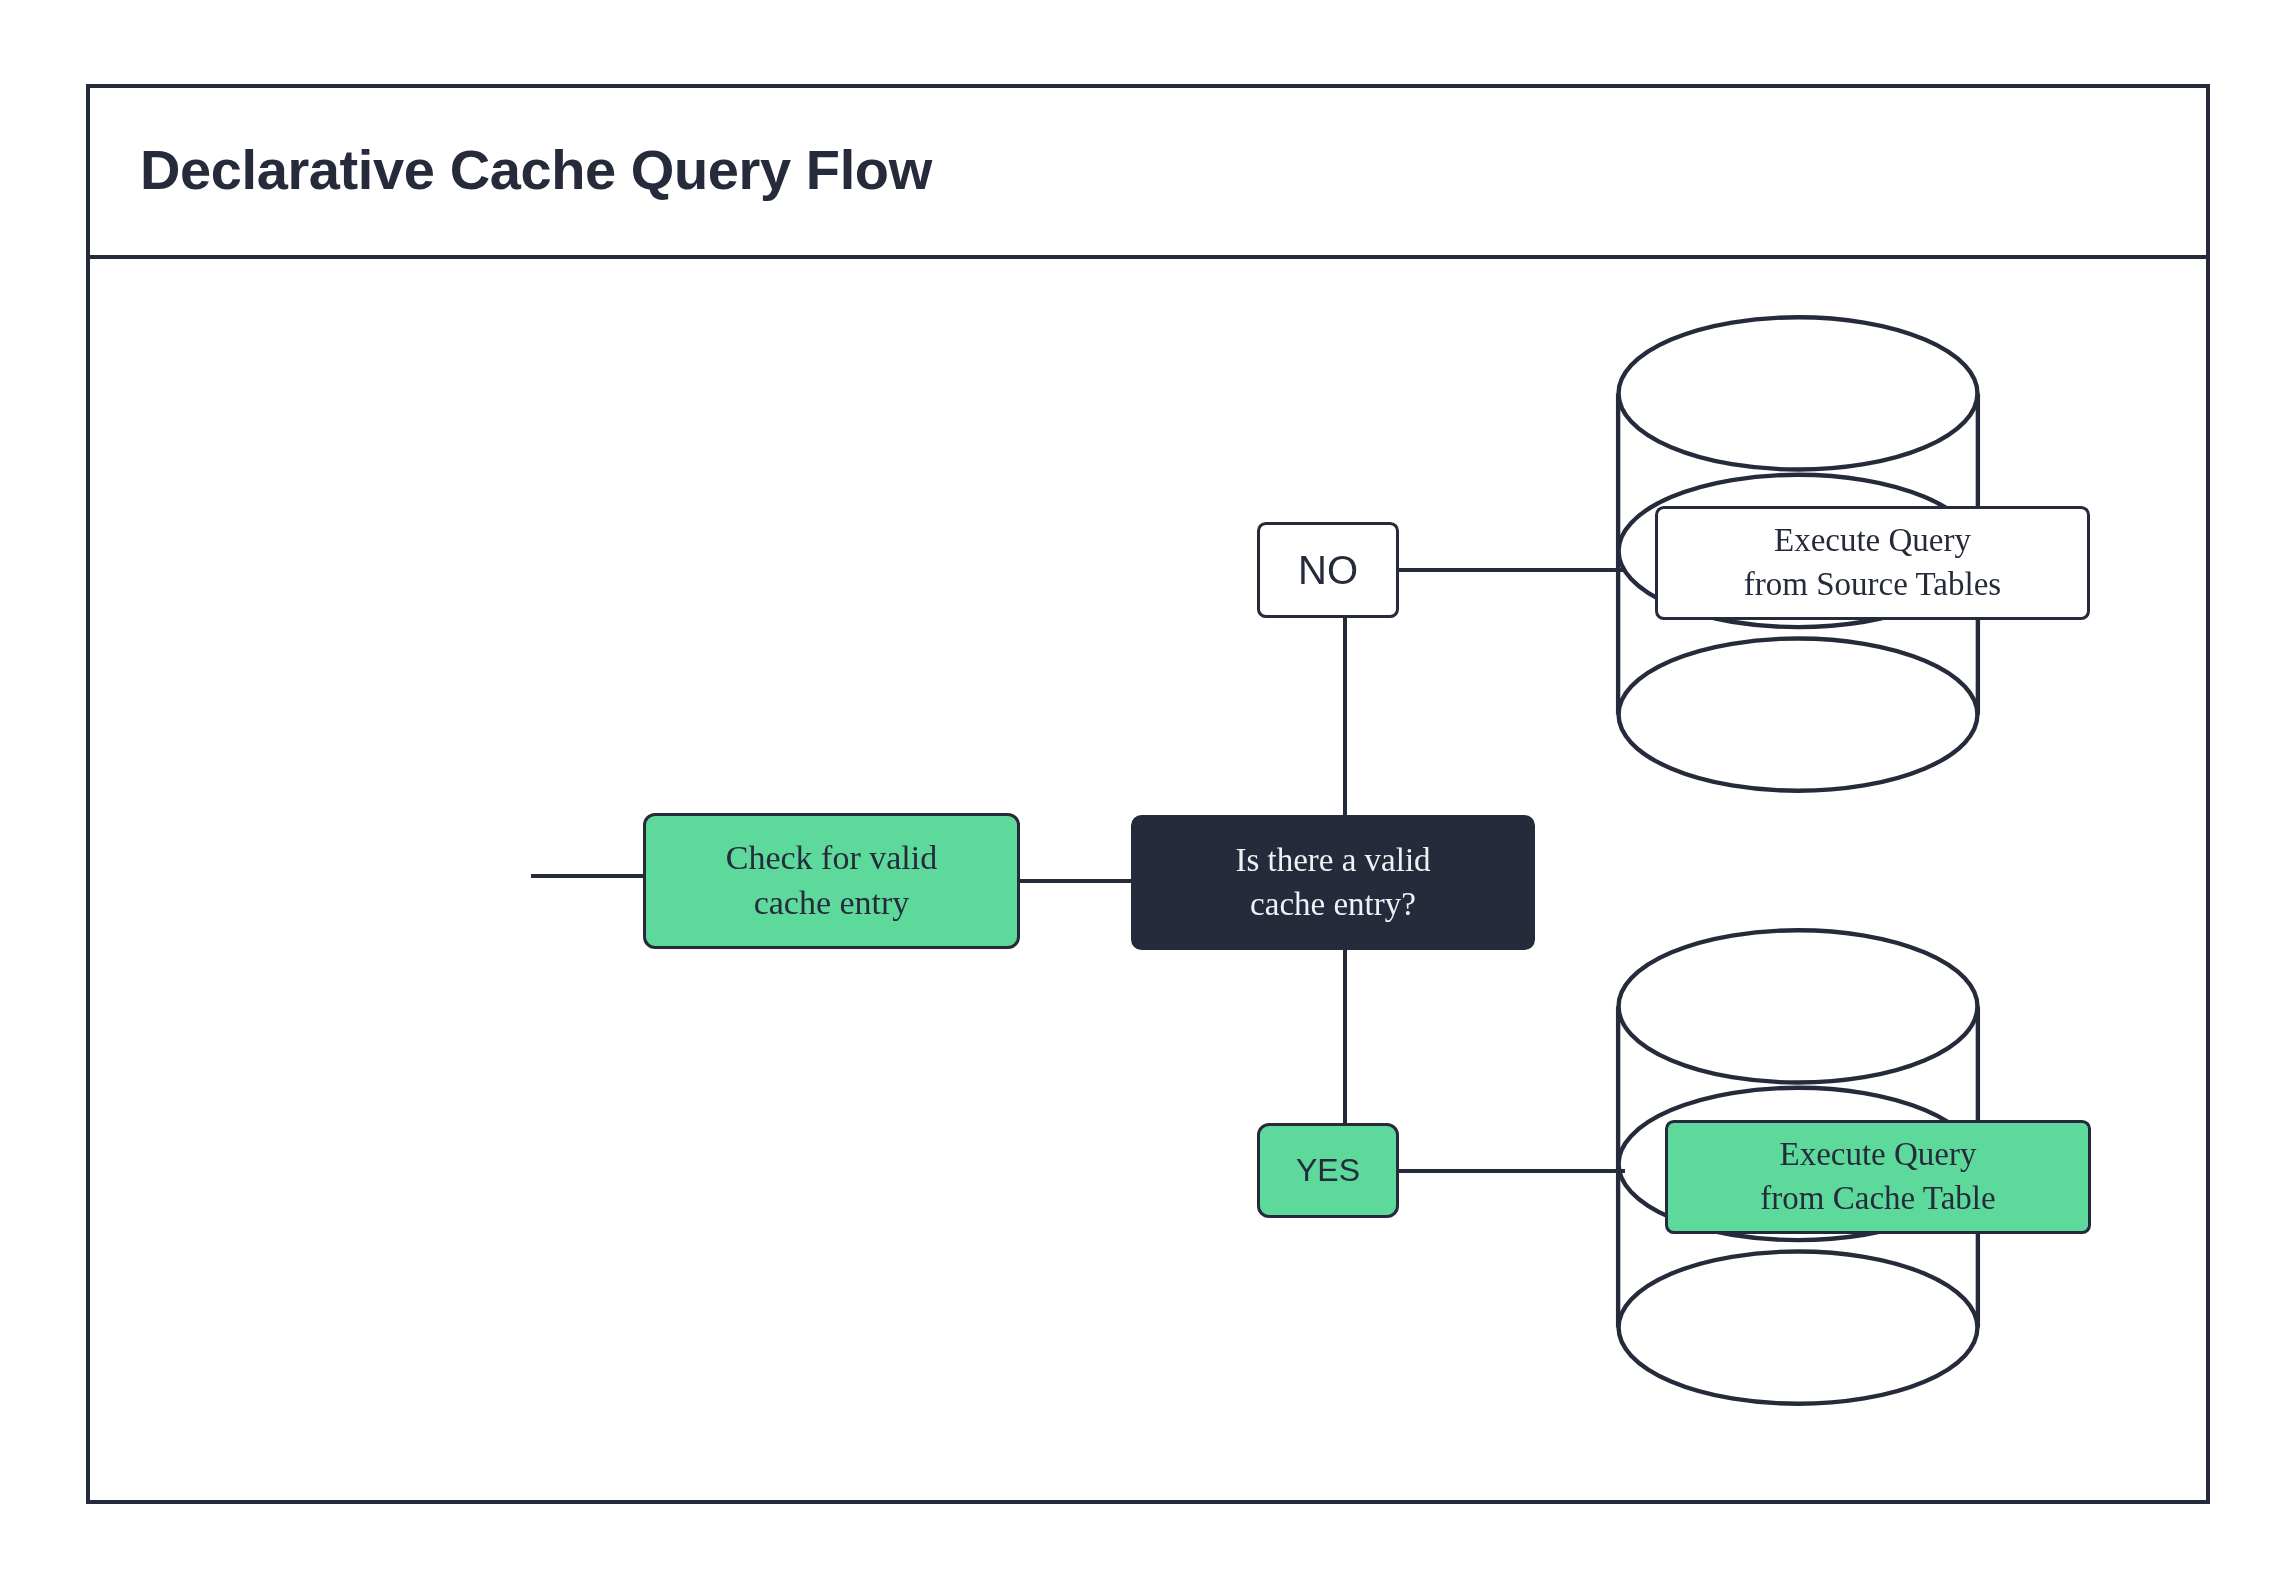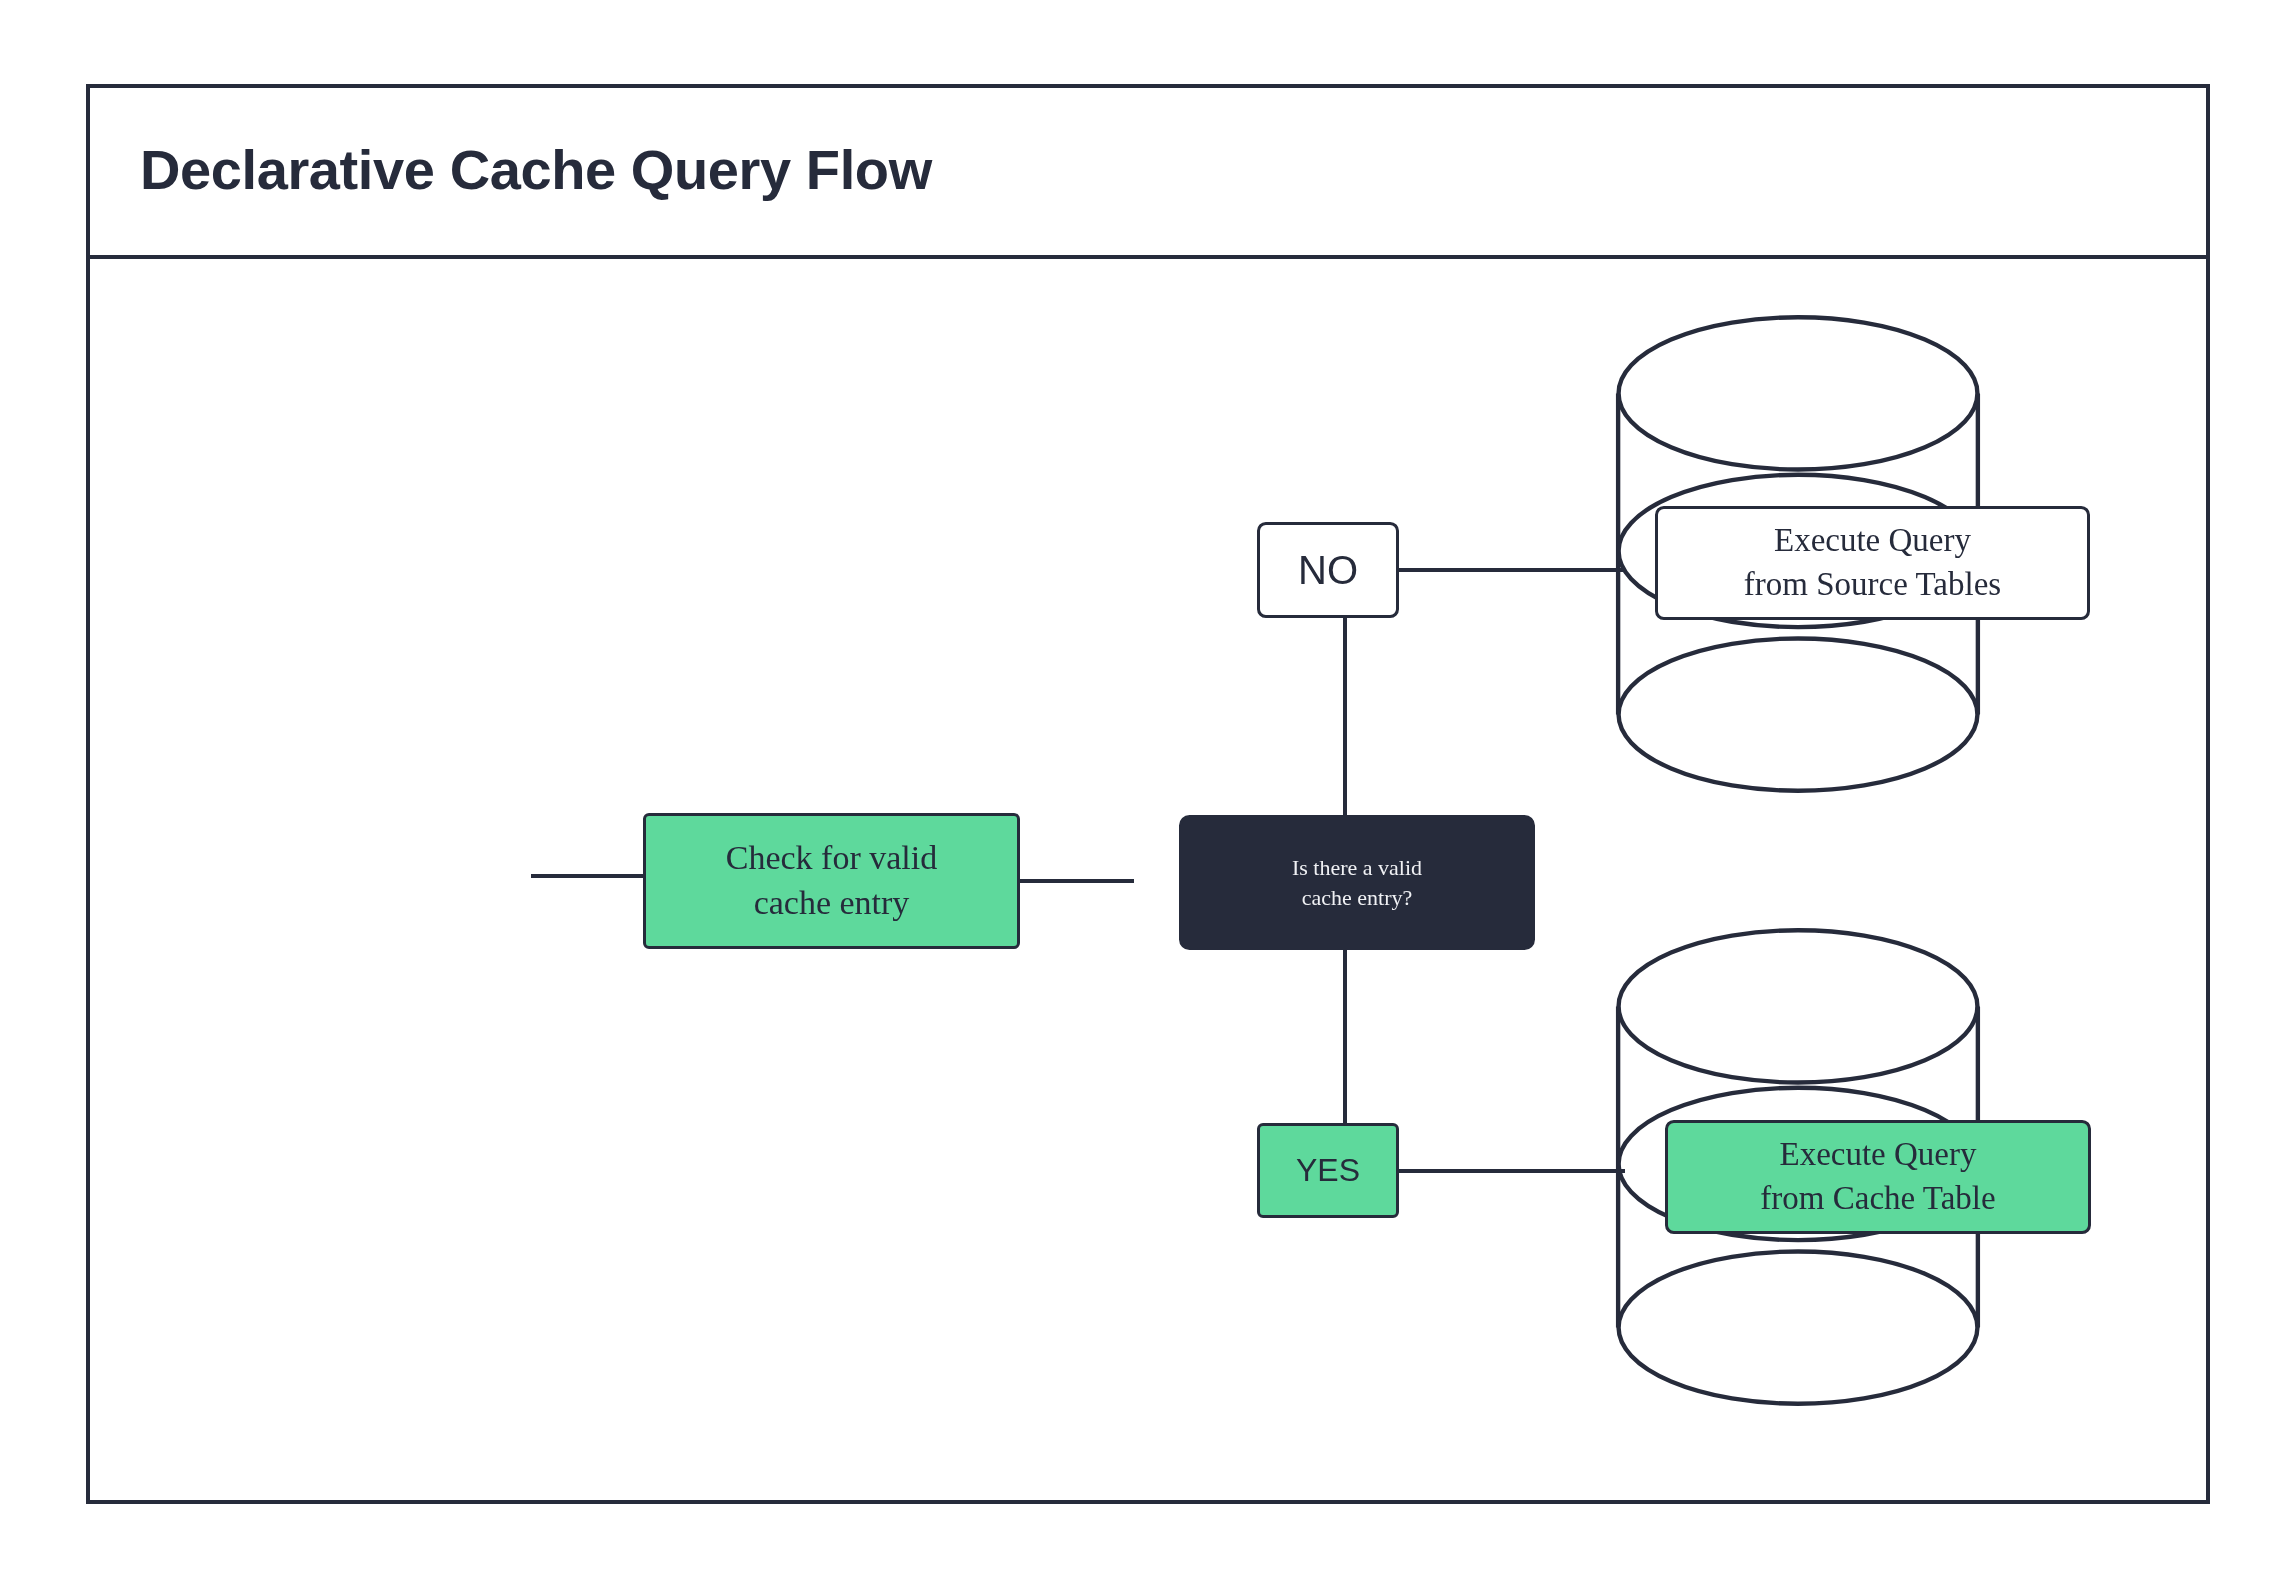--- a/index.html
+++ b/index.html
@@ -23,26 +23,26 @@
   }
 
   
   .node{
     position:absolute;box-sizing:border-box;
     display:flex;align-items:center;justify-content:center;
     text-align:center;font-family:Liberation Serif, serif;
     line-height:1.32;white-space:pre-line;
   }
   .node-dark{background:#262b3b;color:#f0f1f4;border:3.5px solid #262b3b;border-radius:10.5px;}
-  .node-green{background:#5ed99c;color:#262b3b;border:3.5px solid #262b3b;border-radius:6px;}
+  .node-green{background:#5ed99c;color:#262b3b;border:3.5px solid #262b3b;border-radius:12px;}
   .node-white{background:#ffffff;color:#262b3b;border:3.5px solid #262b3b;border-radius:8.8px;}
 
   #node-query-request{left:174px;top:826px;width:359px;height:99px;font-size:34px;border-radius:12.3px;}
   #node-check-cache{left:643px;top:813px;width:377px;height:136px;font-size:34px;}
-  #node-decision{left:1131px;top:815px;width:356px;height:135px;font-size:22px;margin-left:48px;}
+  #node-decision{left:1131px;top:815px;width:404px;height:135px;font-size:33px;}
 
   #label-no{left:1257px;top:522px;width:142px;height:96px;font-size:40px;
             font-family:"Liberation Sans",sans-serif;}
   #label-yes{left:1257px;top:1123px;width:142px;height:95px;font-size:32px;
              font-family:"Liberation Sans",sans-serif;}
 
   #node-source-exec{left:1655px;top:506px;width:435px;height:114px;font-size:33px;
                     background:#ffffff;color:#262b3b;border:3.5px solid #262b3b;border-radius:8.8px;z-index:5;}
   #node-cache-exec{left:1665px;top:1120px;width:426px;height:114px;font-size:33px;
                    background:#5ed99c;color:#262b3b;border:3.5px solid #262b3b;border-radius:8.8px;z-index:5;}

